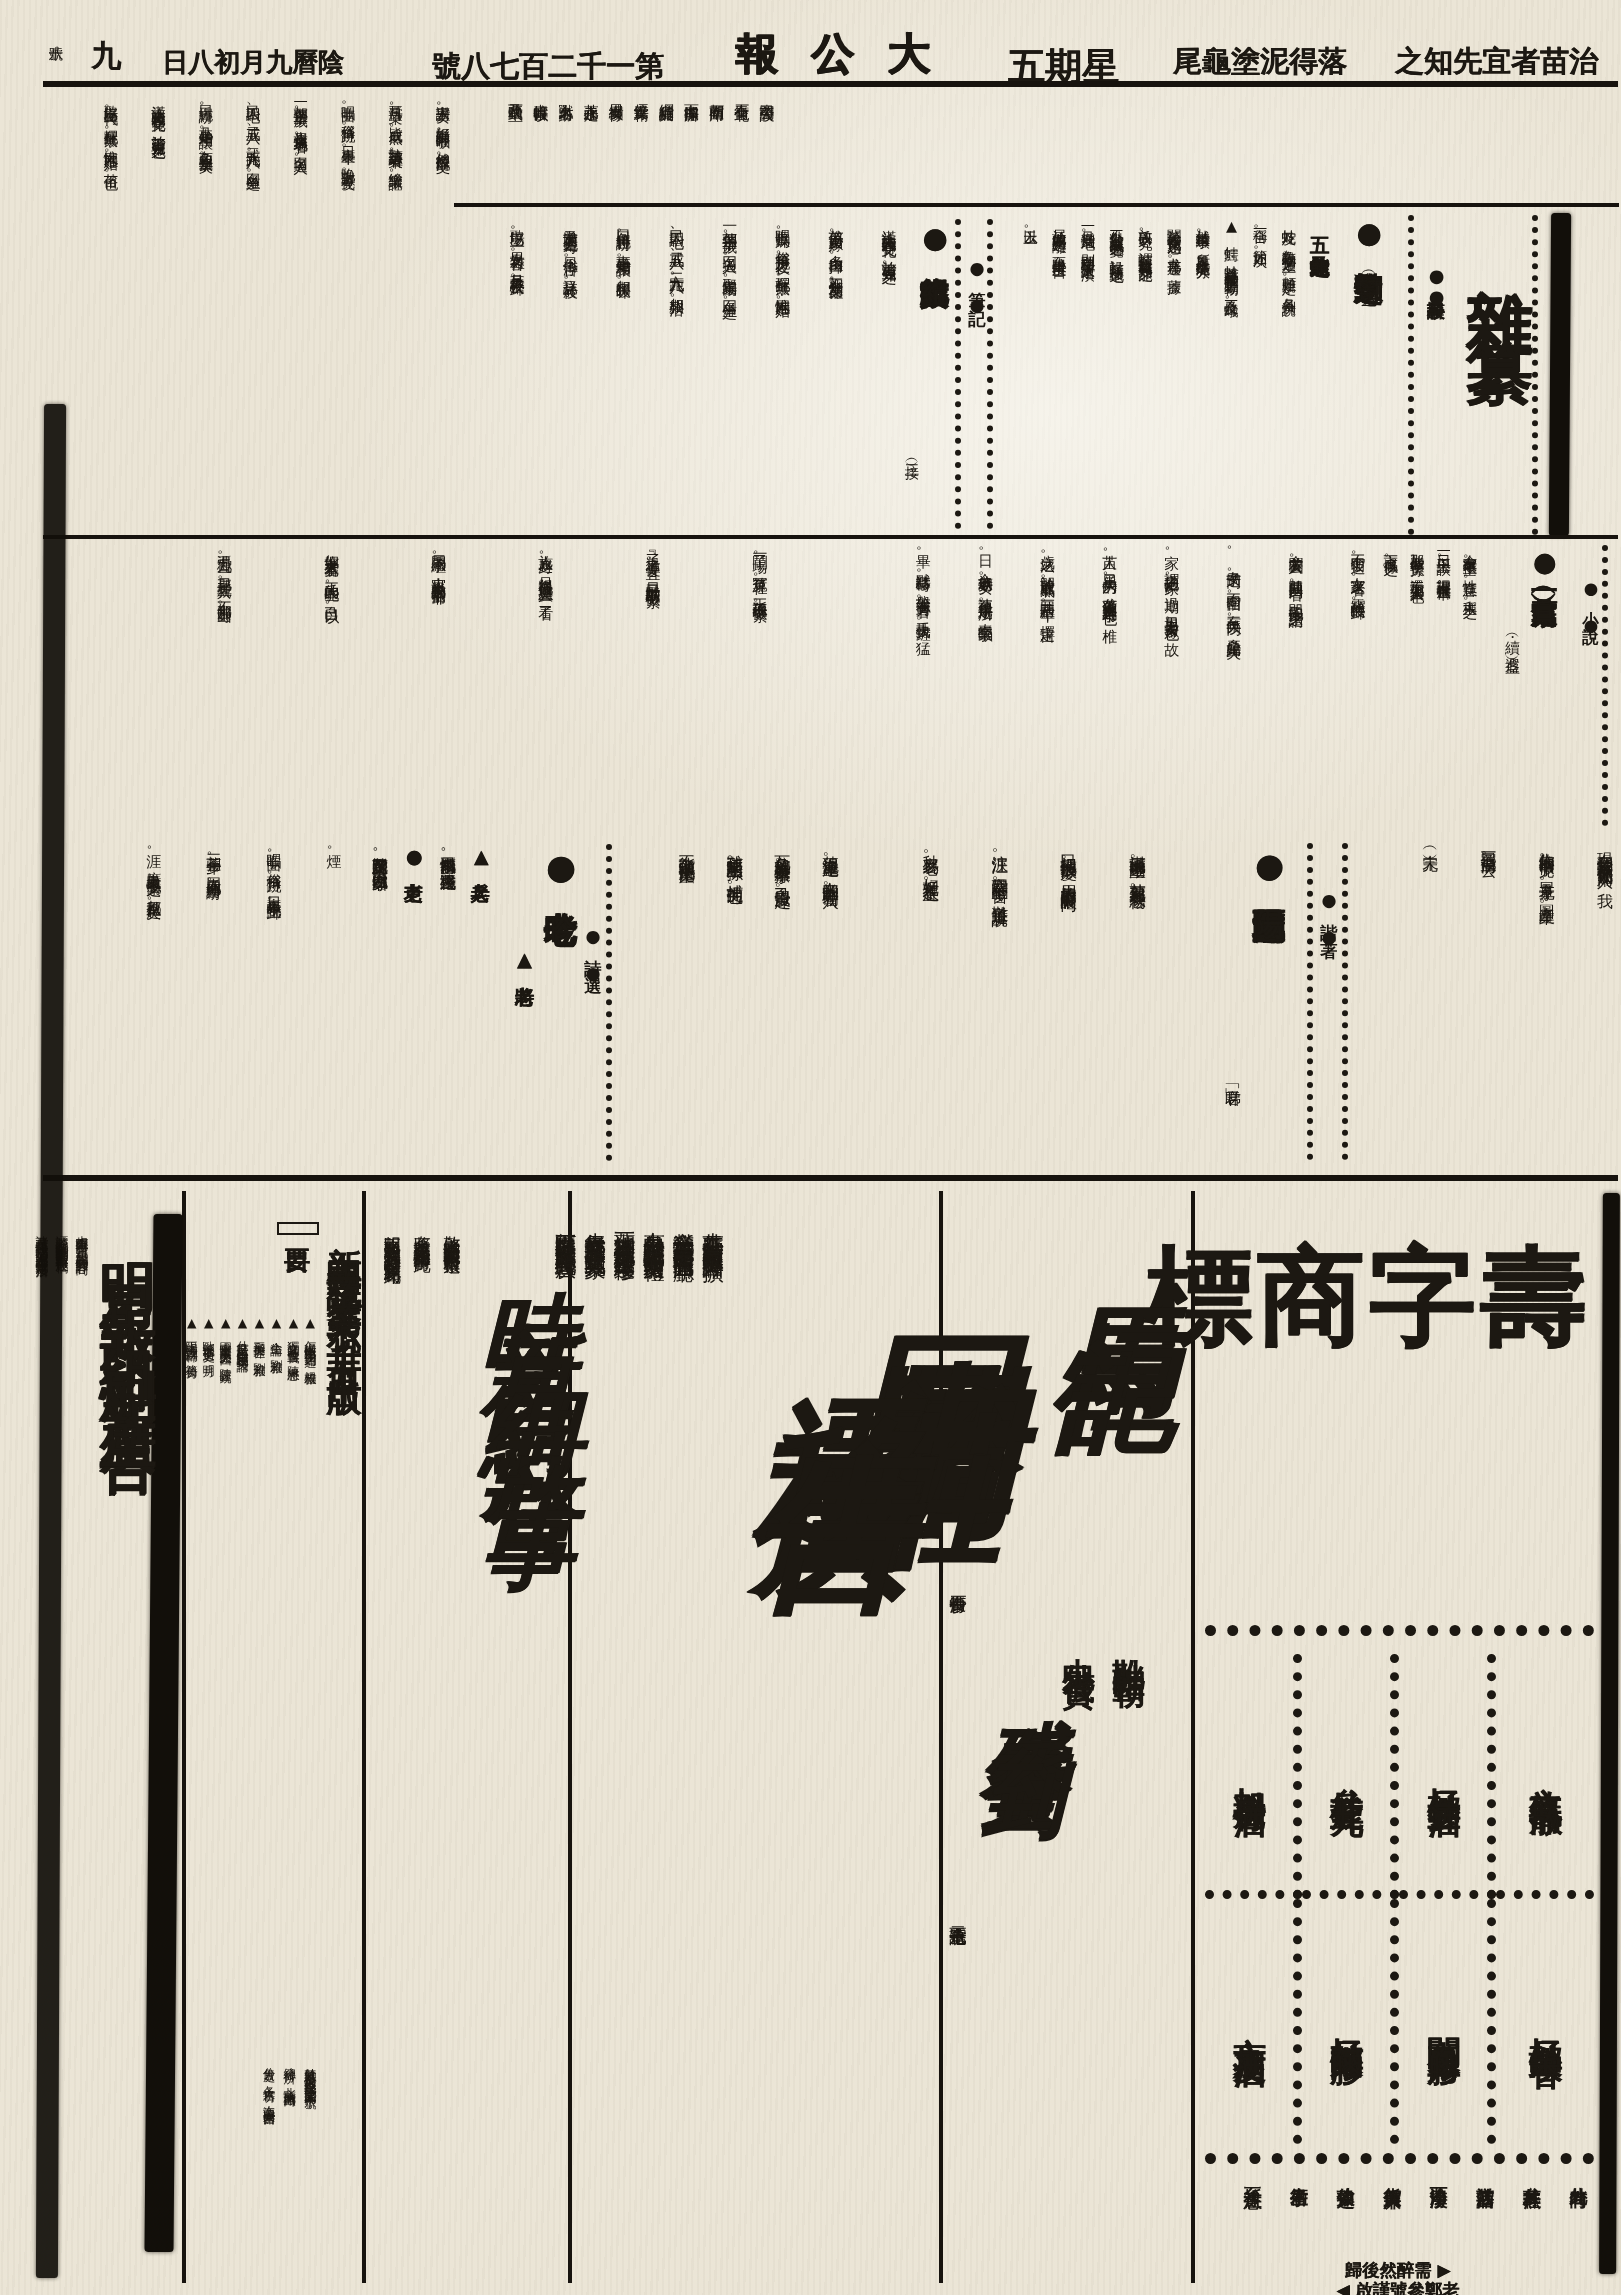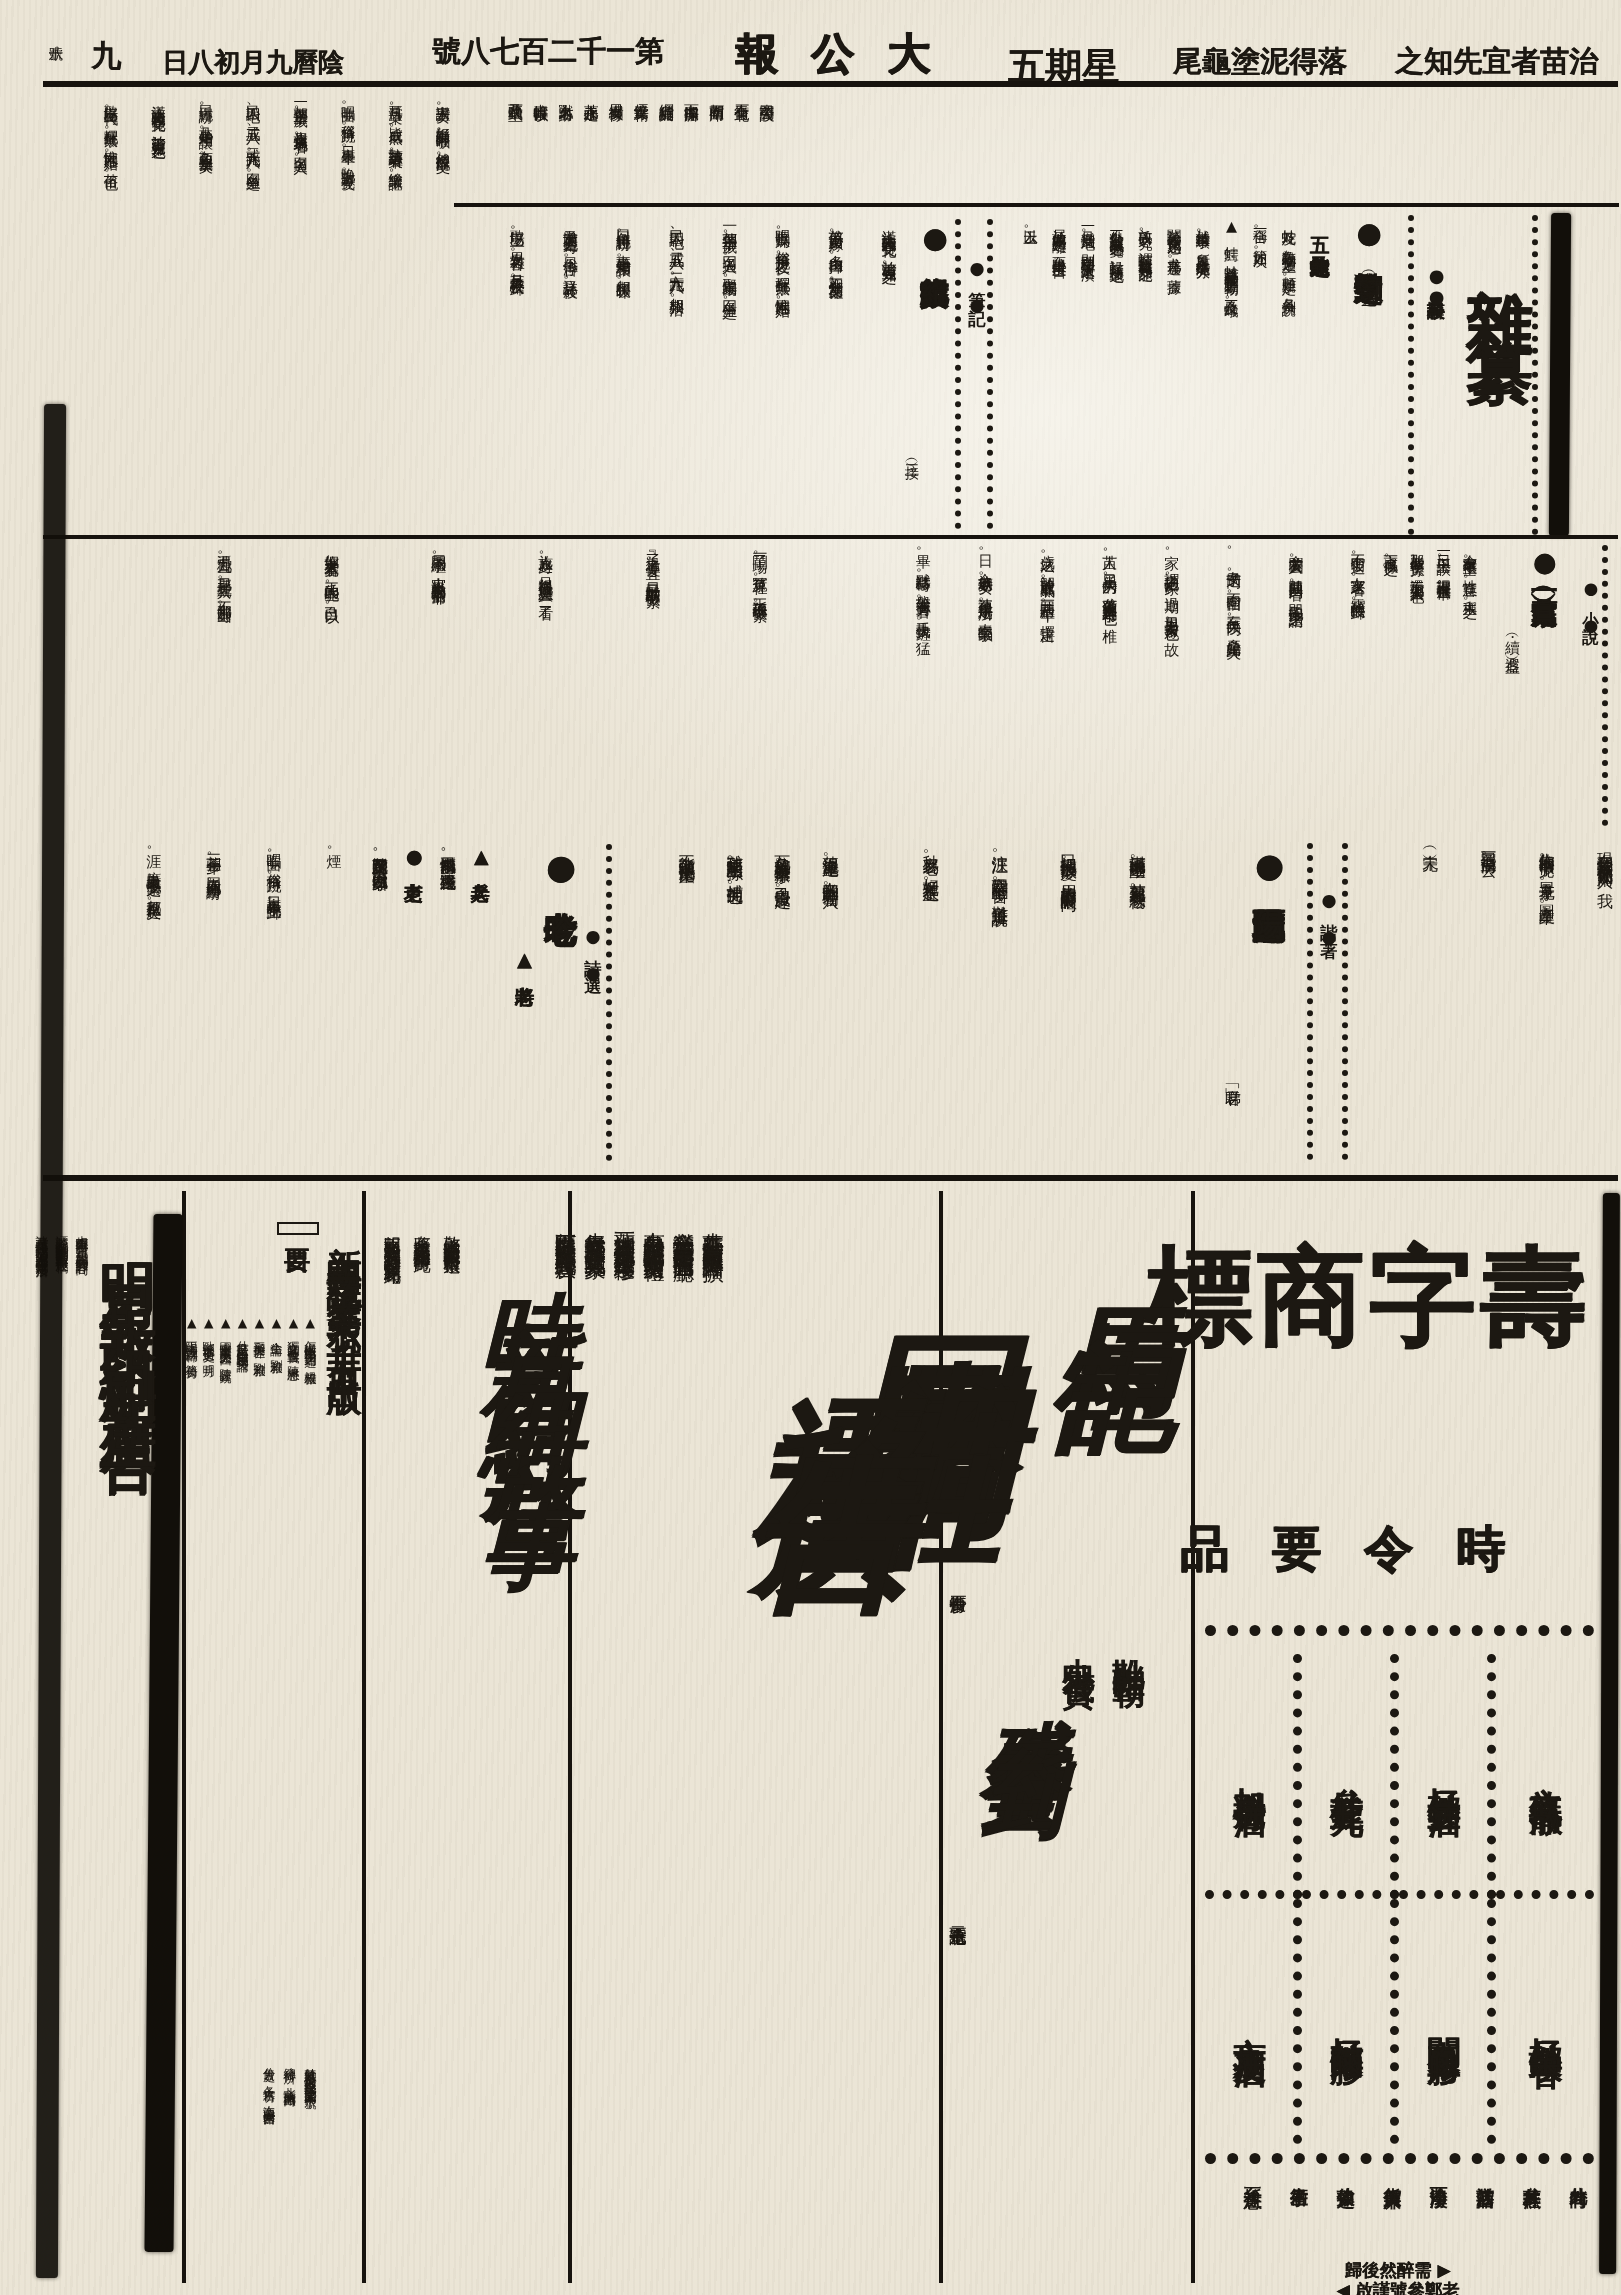--- a/index.html
+++ b/index.html
@@ -50,21 +50,21 @@
   .prod span{font-size:33px;font-weight:700;letter-spacing:4.3px;text-shadow:0.7px 0 0 currentColor;}
 </style>
 </head>
 <body>
 
 <div class="page">
 
   <div class="abs v" style="left:46px;top:35px;font-size:14.4px;">十八號</div>
   <div class="abs semih" style="left:91px;top:36px;font-size:30px;">九</div>
   <div class="abs rtl semih" style="left:162px;top:45px;font-size:26px;">陰曆九月初八日</div>
-  <div class="abs rtl semih" style="left:432px;top:32px;font-size:29px;">第一千二百七八號</div>
+  <div class="abs rtl semih" style="left:432px;top:47px;font-size:29px;">第一千二百七八號</div>
   <div class="abs rtl heavy" style="left:735px;top:24.5px;font-size:43px;letter-spacing:33px;">大公報</div>
   <div class="abs rtl semih" style="left:1008px;top:42px;font-size:37px;">星期五</div>
   <div class="abs rtl semih" style="left:1173px;top:42px;font-size:29px;">落得泥塗龜尾</div>
   <div class="abs rtl semih" style="left:1395px;top:42px;font-size:29px;">治苗者宜先知之</div>
   <div class="hrule" style="left:43px;top:81px;width:1575px;height:5.8px;"></div>
 
   <div class="vregion" id="banner-services" style="left:499px;top:92px;width:275px;height:107px;font-size:15px;">
       <div class="tc">本公司開設</div>
       <div class="tc">青石街坐北</div>
       <div class="tc">朝南石庫門</div>
@@ -216,21 +216,20 @@
 
   <div class="vrule" style="left:182px;top:1191px;width:3.6px;height:1092px;"></div>
   <div class="vrule" style="left:362px;top:1191px;width:3.6px;height:1092px;"></div>
   <div class="vrule" style="left:568px;top:1191px;width:3.6px;height:1092px;"></div>
   <div class="vrule" style="left:939px;top:1191px;width:3.6px;height:1092px;"></div>
   <div class="vrule" style="left:1191px;top:1191px;width:3.6px;height:1092px;"></div>
   <div class="bar" style="left:1601px;top:1193px;width:17.3px;height:1081px;transform:rotate(.2deg);"></div>
 
   <div class="abs" style="left:1196px;top:1193px;width:440px;height:1090px;">
     <div class="abs rtl heavy" style="left:5.8px;top:32px;width:389px;font-size:107px;letter-spacing:4.3px;text-align:center;">壽字商標</div>
-    <div class="abs rtl heavy" style="left:5.8px;top:323px;width:389px;font-size:49px;letter-spacing:43px;text-align:center;text-indent:43px;">時令要品</div>
     <div class="dotrow" style="left:8.6px;top:432px;width:389px;"></div>
     <div class="prodgrid" style="left:8.6px;top:461px;width:389px;height:490px;">
         <div class="prod">
           <span class="v">立效氣痛散</span>
         </div>
         <div class="prod">
           <span class="v">極品參茸酒</span>
         </div>
         <div class="prod">
           <span class="v">參桂鹿茸丸</span>

